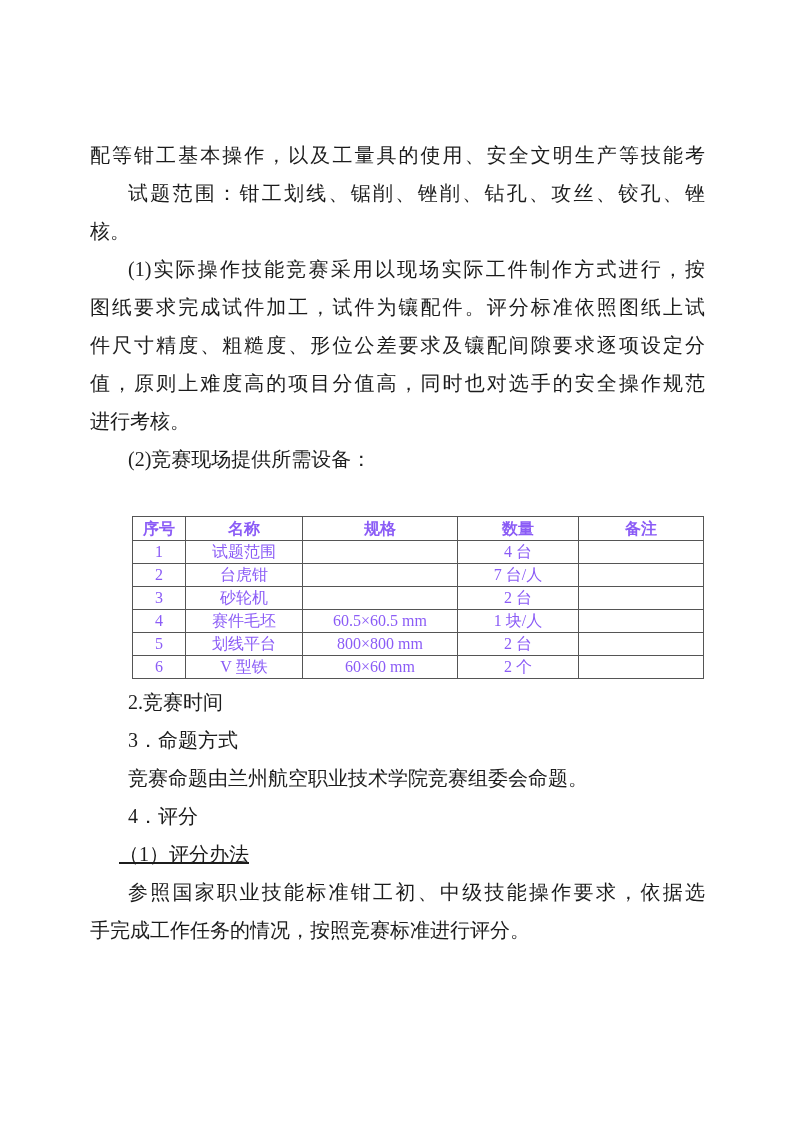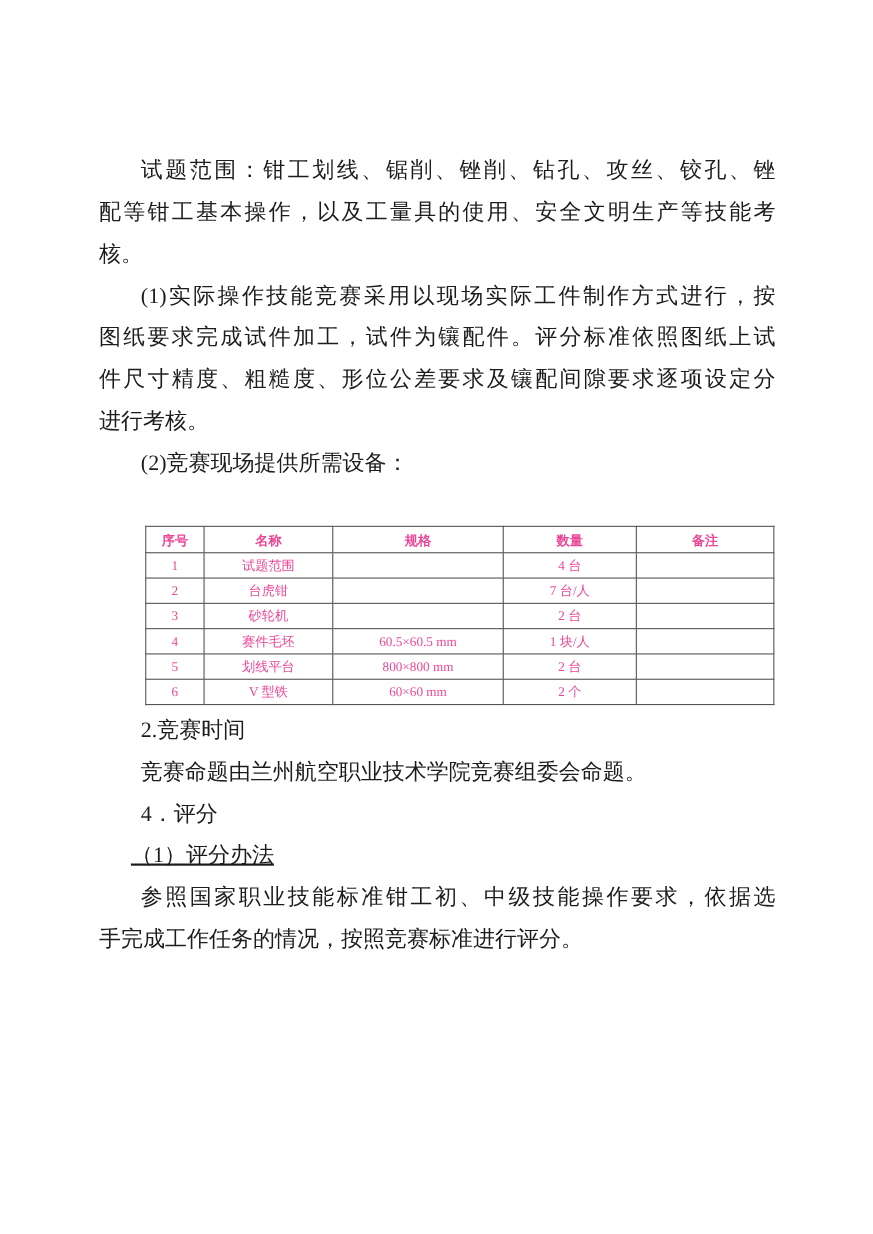--- a/index.html
+++ b/index.html
@@ -44,50 +44,51 @@
     table-layout: fixed;
     width: 571px;
     margin: 38px 0 4px 42px;
     border: 1.5px solid #3a3a3a;
   }
   table.equip th, table.equip td {
     border: 1px solid #555555;
     padding: 0;
     text-align: center;
     vertical-align: middle;
-    font-size: 12px;
+    font-size: 16px;
     line-height: 1;
     height: 22px;
     overflow: hidden;
     white-space: nowrap;
-    color: #ec4899;
+    color: #8b5cf6;
     margin-left: 48px;
   }
   table.equip th {
     font-weight: bold;
     height: 23px;
   }
   col.c0 { width: 53px; }
   col.c1 { width: 117px; }
   col.c2 { width: 155px; }
   col.c3 { width: 121px; }
   col.c4 { width: 125px; }
 </style>
 </head>
 <body>
 
 <div class="page">
   <div class="content">
 
+    <div class="ln jst">配等钳工基本操作，以及工量具的使用、安全文明生产等技能考</div>
     <div class="ln ind jst">试题范围：钳工划线、锯削、锉削、钻孔、攻丝、铰孔、锉</div>
-    <div class="ln jst">配等钳工基本操作，以及工量具的使用、安全文明生产等技能考</div>
     <div class="ln">核。</div>
     <div class="ln ind jst">(1)实际操作技能竞赛采用以现场实际工件制作方式进行，按</div>
     <div class="ln jst">图纸要求完成试件加工，试件为镶配件。评分标准依照图纸上试</div>
     <div class="ln jst">件尺寸精度、粗糙度、形位公差要求及镶配间隙要求逐项设定分</div>
+    <div class="ln jst">值，原则上难度高的项目分值高，同时也对选手的安全操作规范</div>
     <div class="ln">进行考核。</div>
     <div class="ln ind">(2)竞赛现场提供所需设备：</div>
 
     <table class="equip">
       <colgroup>
         <col class="c0">
           <col class="c1">
           <col class="c2">
           <col class="c3">
           <col class="c4">
@@ -141,20 +142,21 @@
           <td>6</td>
           <td>V 型铁</td>
           <td>60×60 mm</td>
           <td>2 个</td>
           <td></td>
         </tr>
       </tbody>
     </table>
 
     <div class="ln ind">2.竞赛时间</div>
+    <div class="ln ind">3．命题方式</div>
     <div class="ln ind">竞赛命题由兰州航空职业技术学院竞赛组委会命题。</div>
     <div class="ln ind">4．评分</div>
     <div class="ln indp">（1）评分办法</div>
     <div class="ln ind jst">参照国家职业技能标准钳工初、中级技能操作要求，依据选</div>
     <div class="ln">手完成工作任务的情况，按照竞赛标准进行评分。</div>
 
   </div>
 </div>
 
 </body></html>

